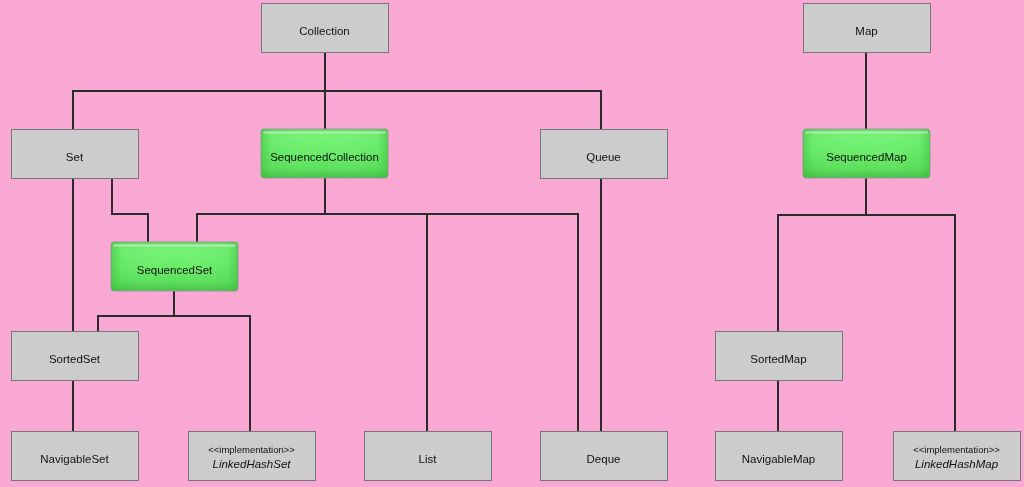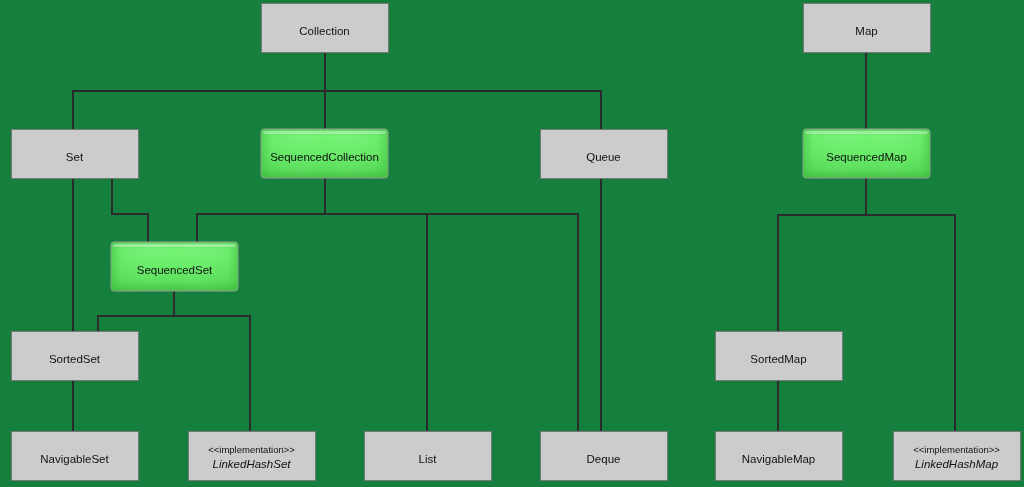--- a/index.html
+++ b/index.html
@@ -7,21 +7,21 @@
     padding: 0;
     background: #ffffff;
   }
   body {
     font-family: "Liberation Sans", sans-serif;
   }
   #diagram-root {
     position: relative;
     width: 1024px;
     height: 487px;
-    background: #15803d;
+    background: #f9a8d4;
     overflow: hidden;
   }
   svg.canvas {
     position: absolute;
     left: 0;
     top: 0;
     width: 1024px;
     height: 487px;
     display: block;
   }

